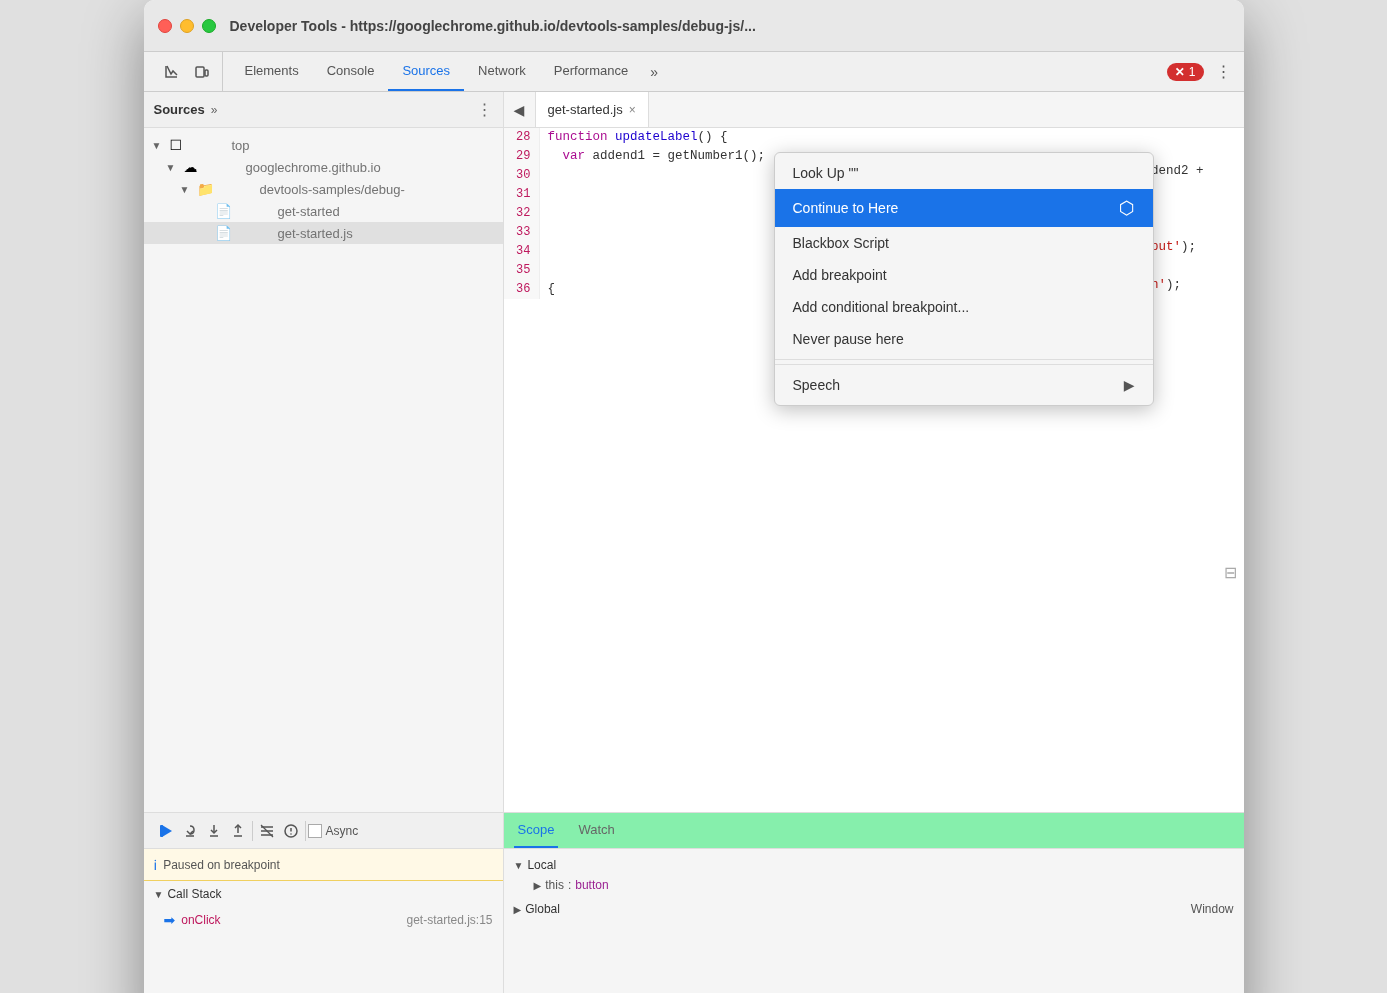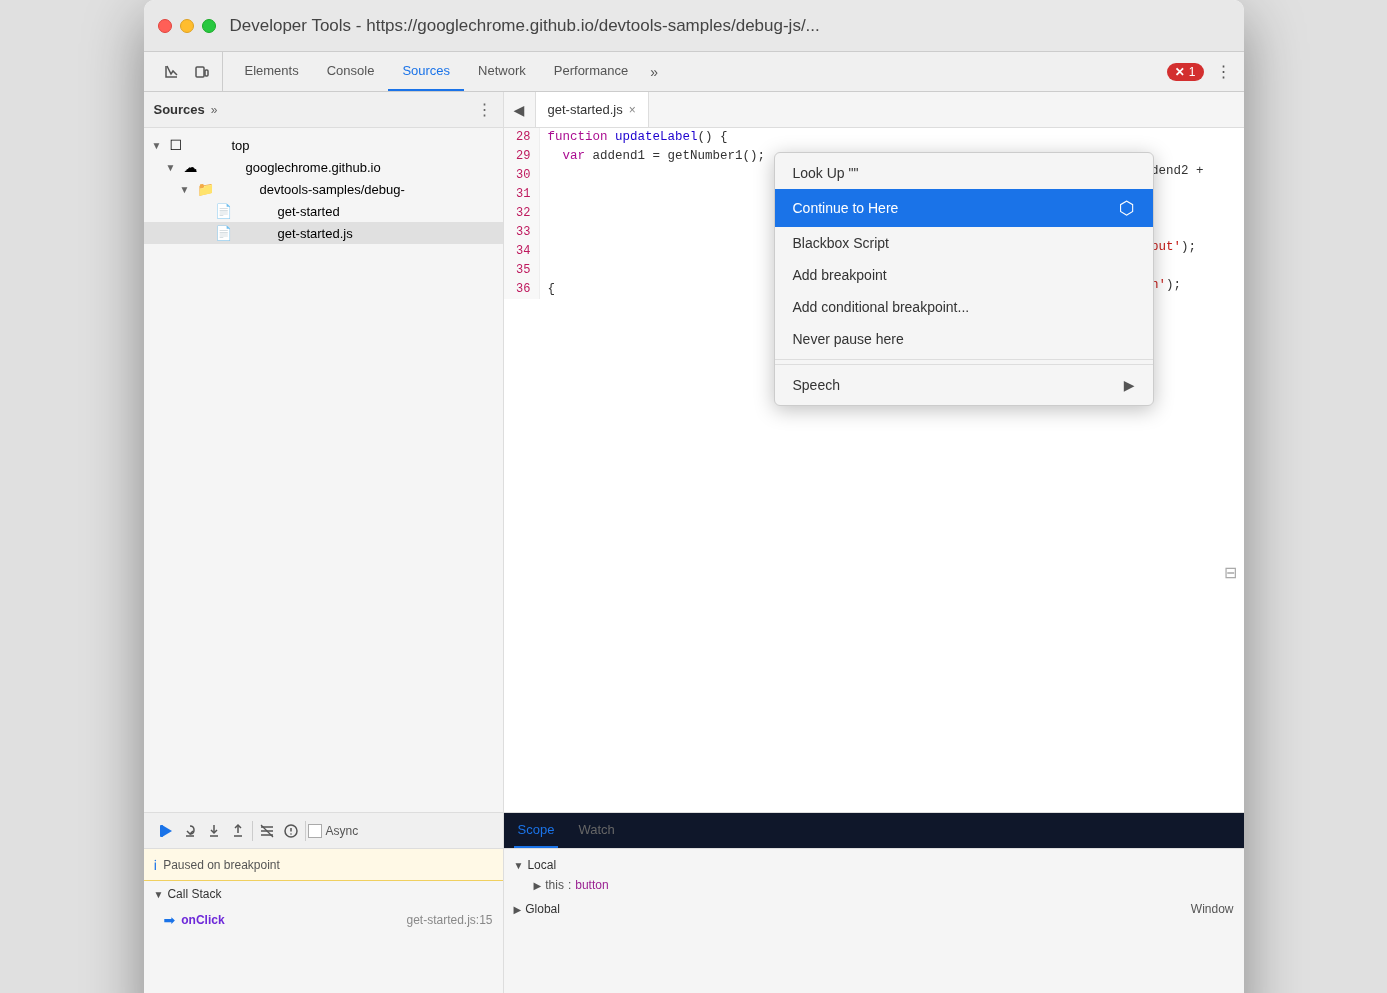--- a/index.html
+++ b/index.html
@@ -37,23 +37,23 @@
     }
     .traffic-light {
       width: 14px;
       height: 14px;
       border-radius: 50%;
     }
     .tl-red { background: #ff5f57; border: 1px solid #e0443e; }
     .tl-yellow { background: #ffbd2e; border: 1px solid #dea123; }
     .tl-green { background: #28c840; border: 1px solid #1aab29; }
     .title-bar-title {
-      font-size: 17px;
+      font-size: 14px;
       color: #444;
-      font-weight: 400;
+      font-weight: 700;
       text-align: center;
     }
 
     
     .devtools-tabbar {
       background: #f0f0f0;
       height: 40px;
       display: flex;
       align-items: stretch;
       border-bottom: 1px solid #ccc;
@@ -184,21 +184,21 @@
       align-items: center;
       padding: 3px 8px;
       cursor: pointer;
       gap: 4px;
       white-space: nowrap;
       overflow: hidden;
     }
     .tree-item.selected { background: #e0e0e0; }
     .tree-arrow { color: #666; font-size: 10px; width: 14px; }
     .tree-icon { font-size: 14px; width: 18px; }
-    .tree-label { color: #000000; font-size: 13px; padding-left: 40px; }
+    .tree-label { color: #737373; font-size: 13px; padding-left: 40px; }
 
     
     .bottom-area {
       display: flex;
       height: 220px;
       border-top: 1px solid #ddd;
     }
     .bottom-left {
       width: 360px;
       border-right: 1px solid #ddd;
@@ -267,37 +267,37 @@
     }
     .call-stack-arrow { color: #555; font-size: 10px; }
     .call-stack-item {
       display: flex;
       align-items: center;
       padding: 5px 10px 5px 20px;
       font-size: 12px;
       gap: 6px;
     }
     .cs-arrow { color: #1a73e8; font-size: 14px; }
-    .cs-name { color: #6d28d9; font-weight: 700; }
+    .cs-name { color: #be185d; font-weight: 400; }
     .cs-file { color: #888; margin-left: auto; }
 
     .bottom-right {
       flex: 1;
       background: #f5f5f5;
       display: flex;
       flex-direction: column;
     }
     .scope-tabs {
       height: 36px;
       display: flex;
       align-items: center;
       border-bottom: 1px solid #ddd;
       padding: 0 10px;
       gap: 16px;
-      background: #0f172a;
+      background: #86efac;
     }
     .scope-tab {
       font-size: 13px;
       color: #666;
       cursor: pointer;
       padding: 0 4px;
       height: 100%;
       display: flex;
       align-items: center;
       border-bottom: 2px solid transparent;

